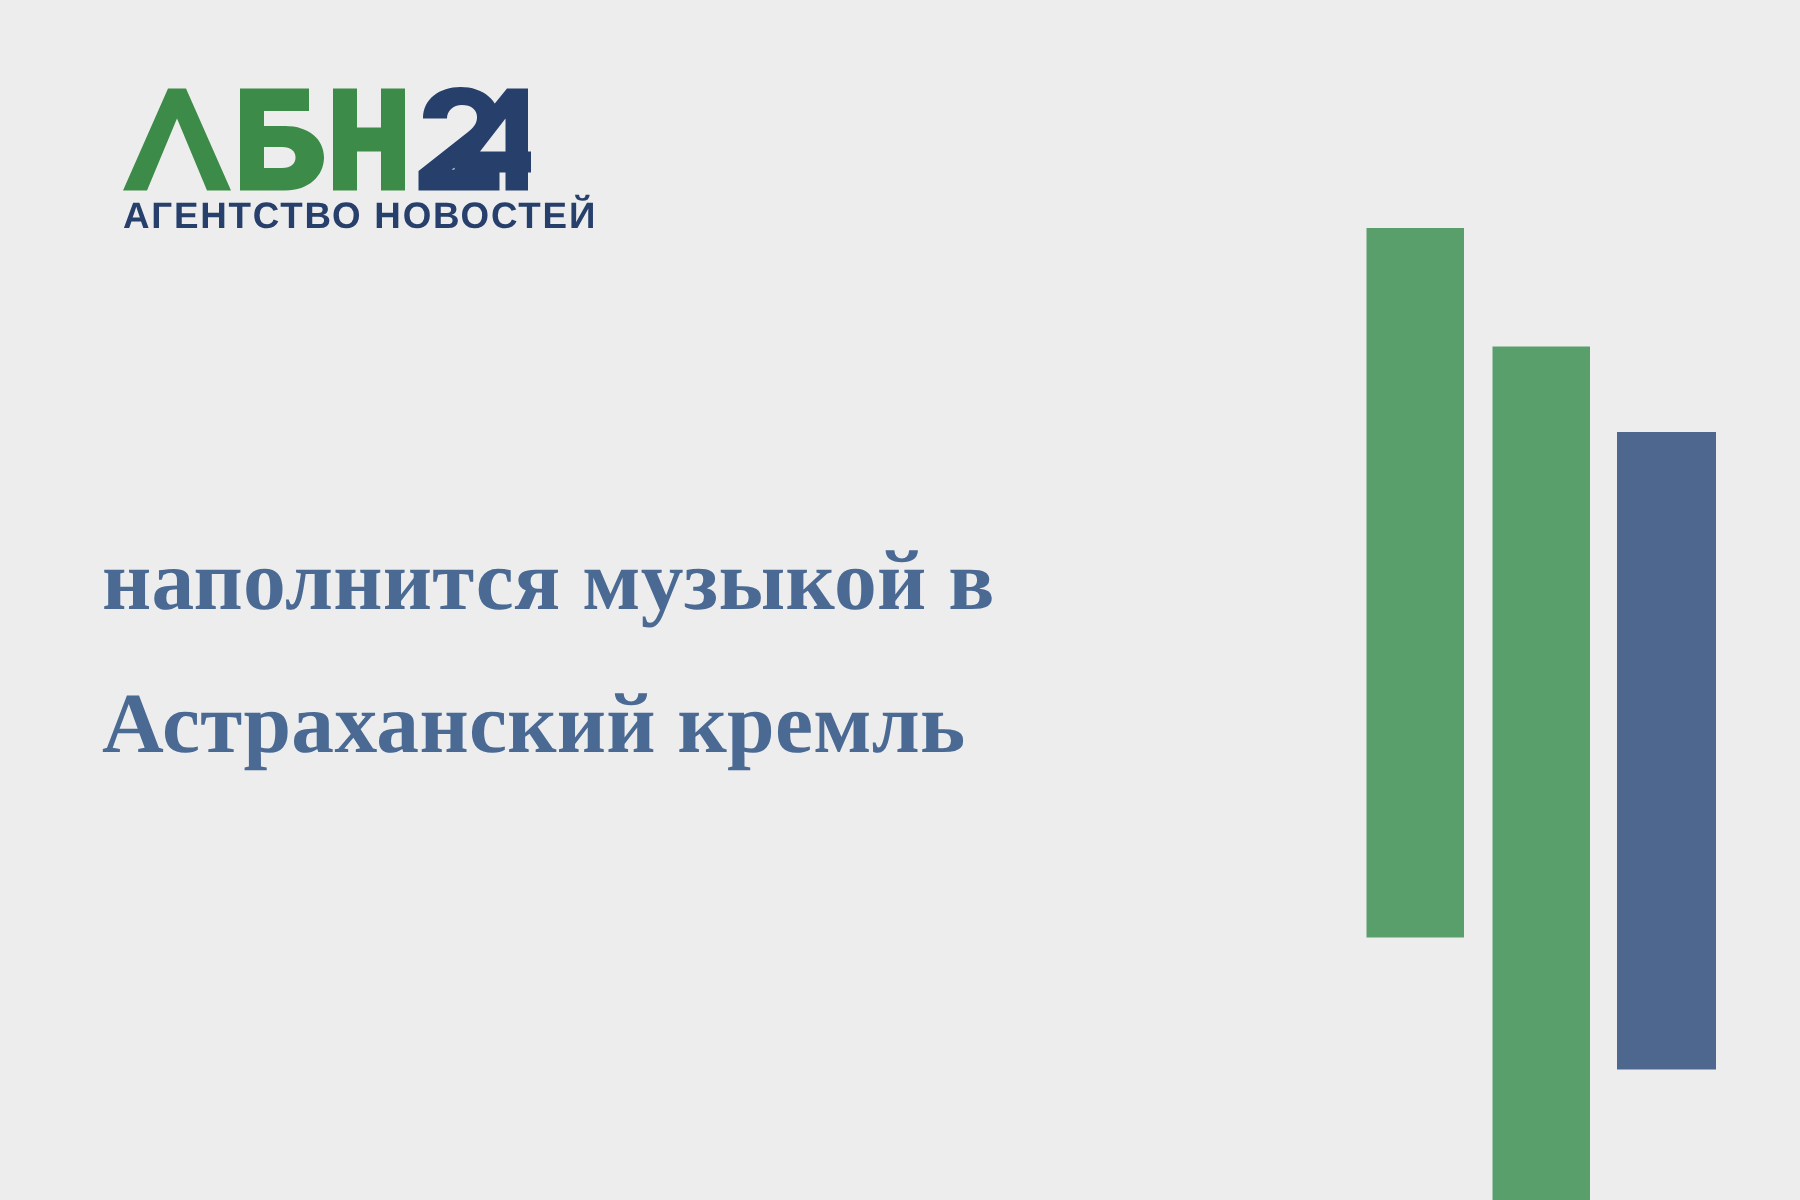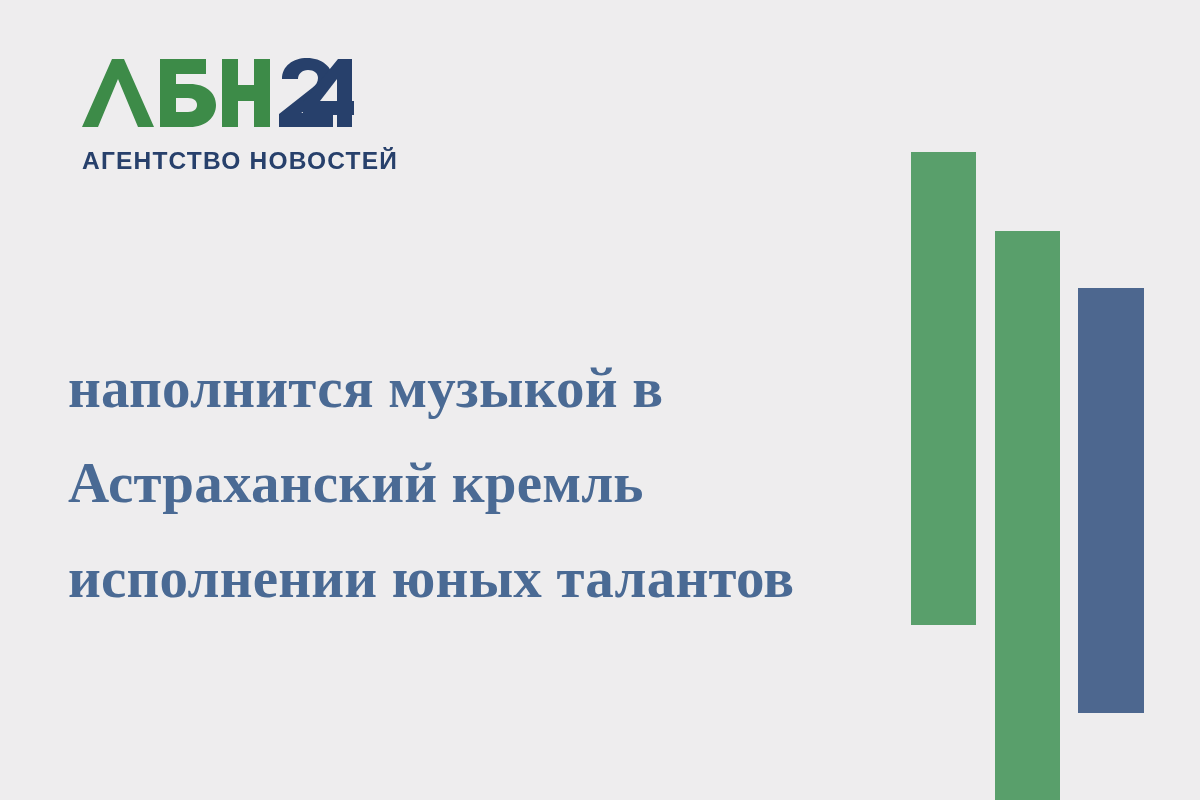--- a/index.html
+++ b/index.html
@@ -35,21 +35,21 @@
     top: 57px;
     width: 290px;
   }
   #logo-wordmark {
     display: block;
     width: 272px;
     height: 72px;
   }
   #logo-tagline {
     display: block;
-    margin-top: 20px;
+    margin-top: 4px;
     font-family: "Liberation Sans", sans-serif;
     font-weight: 700;
     font-size: 24.5px;
     letter-spacing: 1.2px;
     color: #27406b;
     white-space: nowrap;
     line-height: 1;
   }
 
   
@@ -96,14 +96,13 @@
 
     <path fill="#27406b" d="M256 2 h14 v42 h8 v14 h-8 v12 h-15 v-12 h-34 v-13 Z"></path>
     <path fill="#eeedee" d="M255 22 L238 44 h17 Z"></path>
   </svg>
   <span id="logo-tagline">АГЕНТСТВО НОВОСТЕЙ</span>
 </div>
 
 <div id="headline">
   <span class="hl-line">наполнится музыкой в</span>
   <span class="hl-line">Астраханский кремль</span>
-  <span class="hl-line">исполнении юных талантов</span>
 </div>
 
 </body></html>

